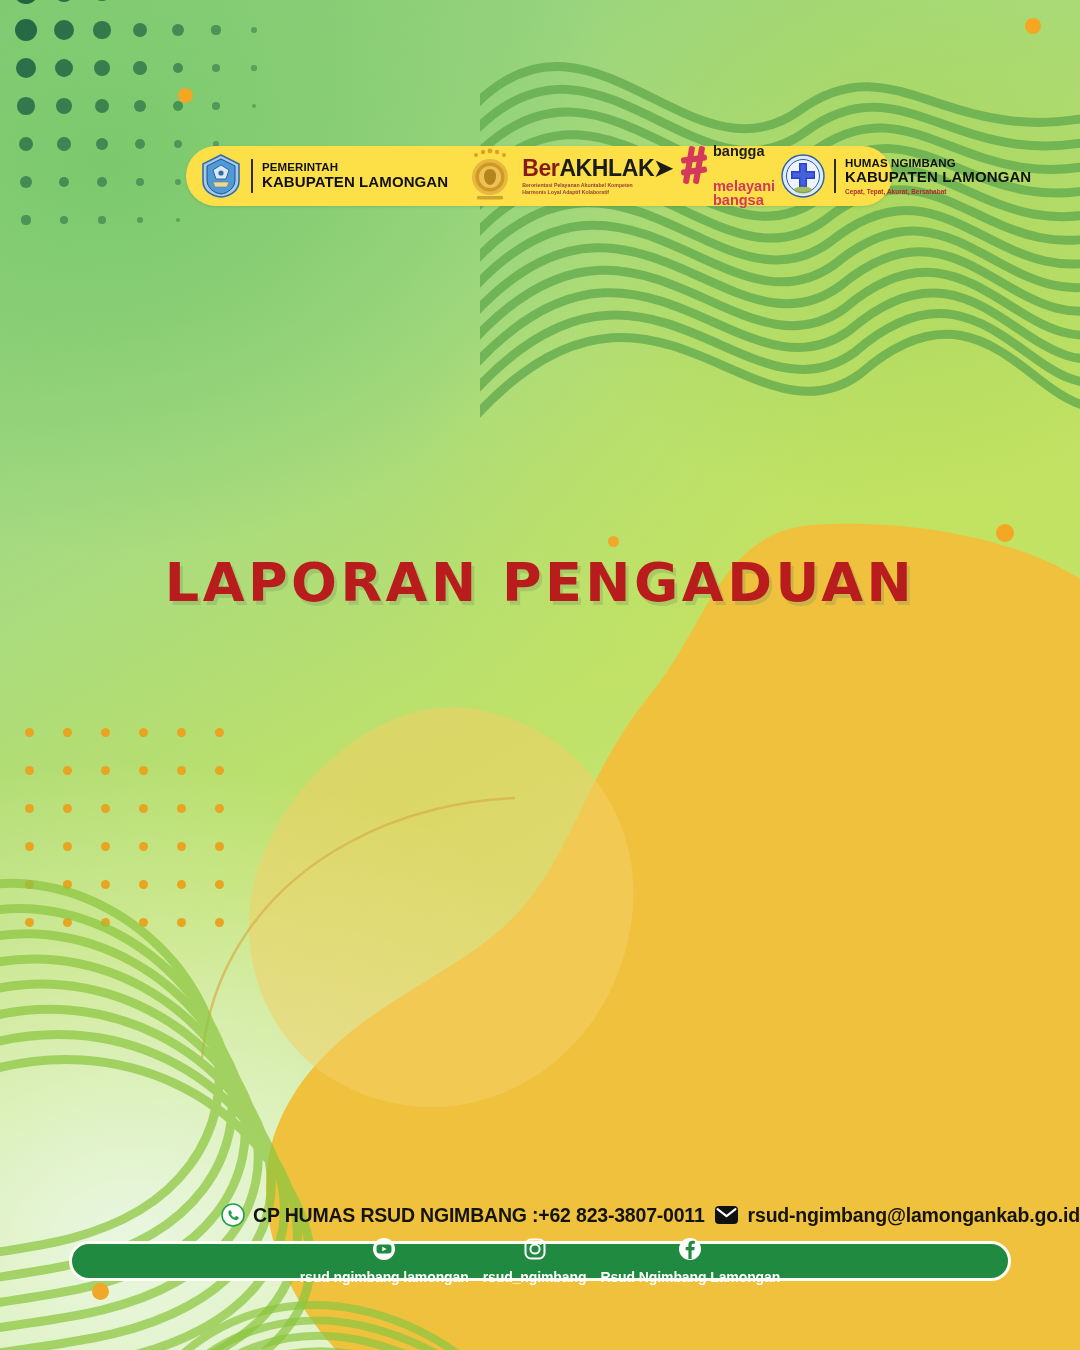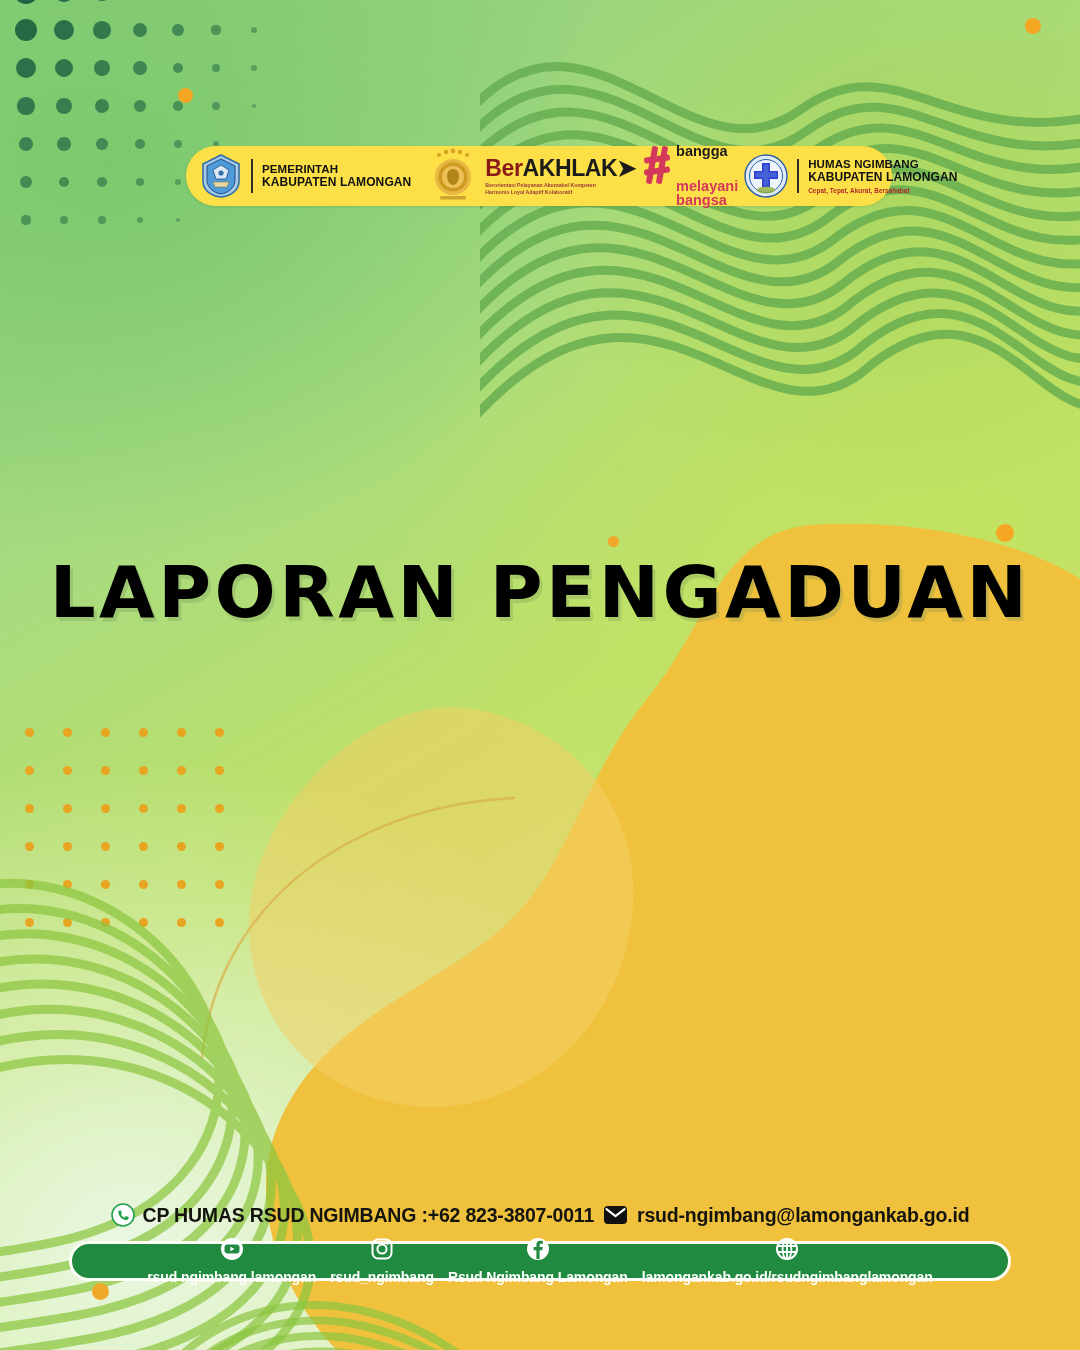--- a/index.html
+++ b/index.html
@@ -54,21 +54,21 @@
     position:absolute; left:186px; top:146px; width:706px; height:60px;
     background:#fde047; border-radius:36px;
     display:flex; align-items:center; gap:0px;
     box-shadow:0 1px 3px rgba(0,0,0,.10);
     padding:0 14px;
   }
   .lb-block { display:flex; align-items:center; }
   .lb-sep { width:2px; height:34px; background:#2d2d2d; margin:0 9px; flex:none; }
   .lb-txt { line-height:1.12; }
   .lb-txt .l1 { font-size:11.5px; font-weight:bold; color:#111; letter-spacing:.1px; white-space:nowrap; }
-  .lb-txt .l2 { font-size:12px; font-weight:bold; color:#111; letter-spacing:.1px; white-space:nowrap; }
+  .lb-txt .l2 { font-size:15px; font-weight:bold; color:#111; letter-spacing:.1px; white-space:nowrap; }
   .lb-txt .l3 { font-size:6.4px; font-weight:bold; color:#b02a2a; letter-spacing:.05px; white-space:nowrap; margin-top:2px; }
 
   .emblem { width:42px; height:46px; flex:none; }
   .gold-logo { width:56px; height:58px; flex:none; margin-right:4px; }
 
   .berakhlak { display:flex; flex-direction:column; justify-content:center; margin-right:2px;}
   .berakhlak .big { font-size:23px; font-weight:bold; color:#8a1a1a; letter-spacing:-.4px; line-height:1; position:relative;}
   .berakhlak .big .ak { color:#1b1b1b; }
   .berakhlak .small { font-size:5.2px; color:#9a3b3b; font-weight:bold; line-height:1.28; margin-top:2px; max-width:120px; }
 
@@ -77,21 +77,21 @@
   .bangga .words .w1 { color:#1d1d1d; }
   .bangga .words .w2 { color:#d4385b;margin-top:20px; }
   .bangga .words .w3 { color:#d4385b; }
 
   .rsudlogo { width:44px; height:44px; flex:none; }
 
   
   .title-wrap { position:absolute; left:0; top:556px; width:1080px; text-align:center; }
   .t-main {
     font-family:"DejaVu Sans", sans-serif;
-    font-size:72px; font-weight:bold; color:#000000;
+    font-size:54px; font-weight:bold; color:#b91c1c;
     letter-spacing:3.5px; line-height:1;
     text-shadow:3px 4px 0 rgba(120,150,90,.30);
     white-space:nowrap;
   }
   .t-month {
     font-family:"DejaVu Sans", sans-serif;
     font-size:86px; font-weight:bold; color:#f0b93b;
     letter-spacing:11px; line-height:1.08;
     text-shadow:4px 5px 0 rgba(120,140,80,.28);
     margin-top:6px;
@@ -101,21 +101,21 @@
     font-family:"DejaVu Sans", sans-serif;
     font-size:66px; font-weight:bold; color:#fdfdf4;
     letter-spacing:2px; line-height:1;
     text-shadow:3px 4px 0 rgba(150,140,70,.30);
     margin-top:8px;
   }
 
   
   .contact {
     position:absolute; left:0; top:1203px; width:1080px;
-    display:flex; align-items:center; justify-content:center; gap:8px;
+    display:flex; align-items:center; justify-content:flex-end; gap:8px;
   }
   .contact .ctxt {
     font-size:19.5px; font-weight:bold; color:#14140f; letter-spacing:-.2px;
     white-space:nowrap;
   }
 
   
   .socialbar {
     position:absolute; left:69px; top:1241px; width:942px; height:40px;
     background:#1f8a40; border:3px solid #fdfdf6; border-radius:20px;
@@ -394,23 +394,15 @@
     <div class="sitem">
       <svg class="sicon" viewBox="0 0 24 24">
         <circle cx="12" cy="12" r="11" fill="#ffffff"></circle>
         <path d="M13.6,22 L13.6,13.3 L16.3,13.3 L16.7,10.1 L13.6,10.1 L13.6,8.2
                  C13.6,7.3 13.9,6.7 15.2,6.7 L16.8,6.7 L16.8,3.9 C16.5,3.85 15.5,3.75 14.4,3.75
                  C12,3.75 10.4,5.2 10.4,7.85 L10.4,10.1 L7.7,10.1 L7.7,13.3 L10.4,13.3 L10.4,22 Z" fill="#1f8a40"></path>
       </svg>
       <span class="slabel">Rsud Ngimbang Lamongan</span>
     </div>
 
-    <div class="sitem">
-      <svg class="sicon" viewBox="0 0 24 24">
-        <circle cx="12" cy="12" r="10" fill="none" stroke="#ffffff" stroke-width="2"></circle>
-        <ellipse cx="12" cy="12" rx="4.4" ry="10" fill="none" stroke="#ffffff" stroke-width="1.8"></ellipse>
-        <path d="M2.4,9 L21.6,9 M2.4,15 L21.6,15 M12,2 L12,22" stroke="#ffffff" stroke-width="1.8" fill="none"></path>
-      </svg>
-      <span class="slabel">lamongankab.go.id/rsudngimbanglamongan</span>
-    </div>
   </div>
 
 </div>
 
 </body></html>

